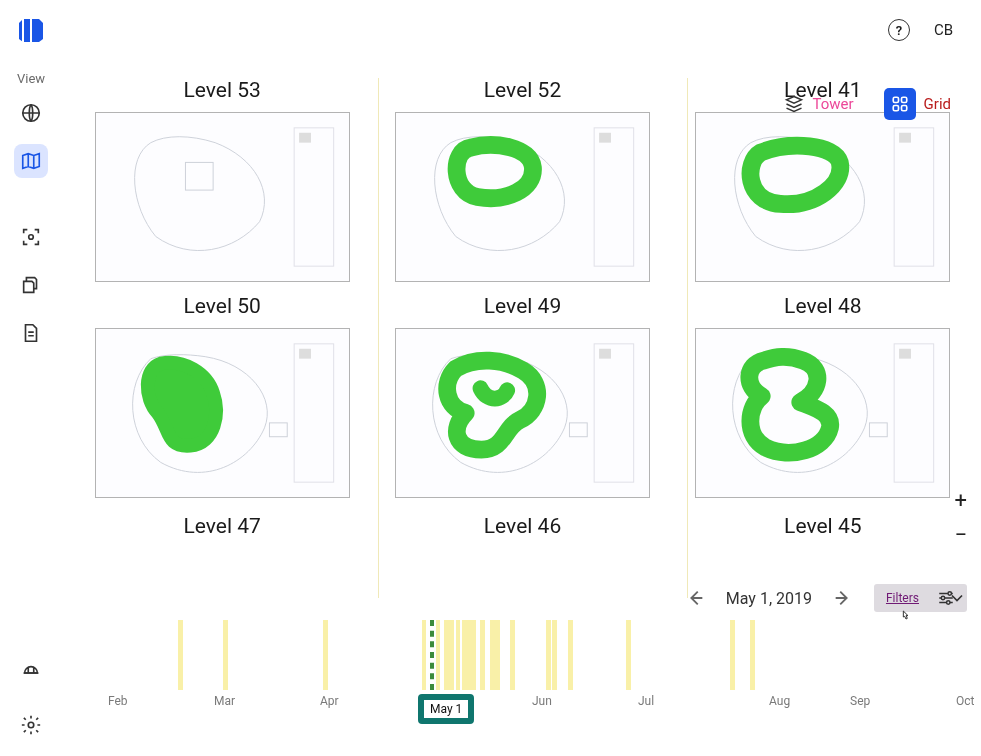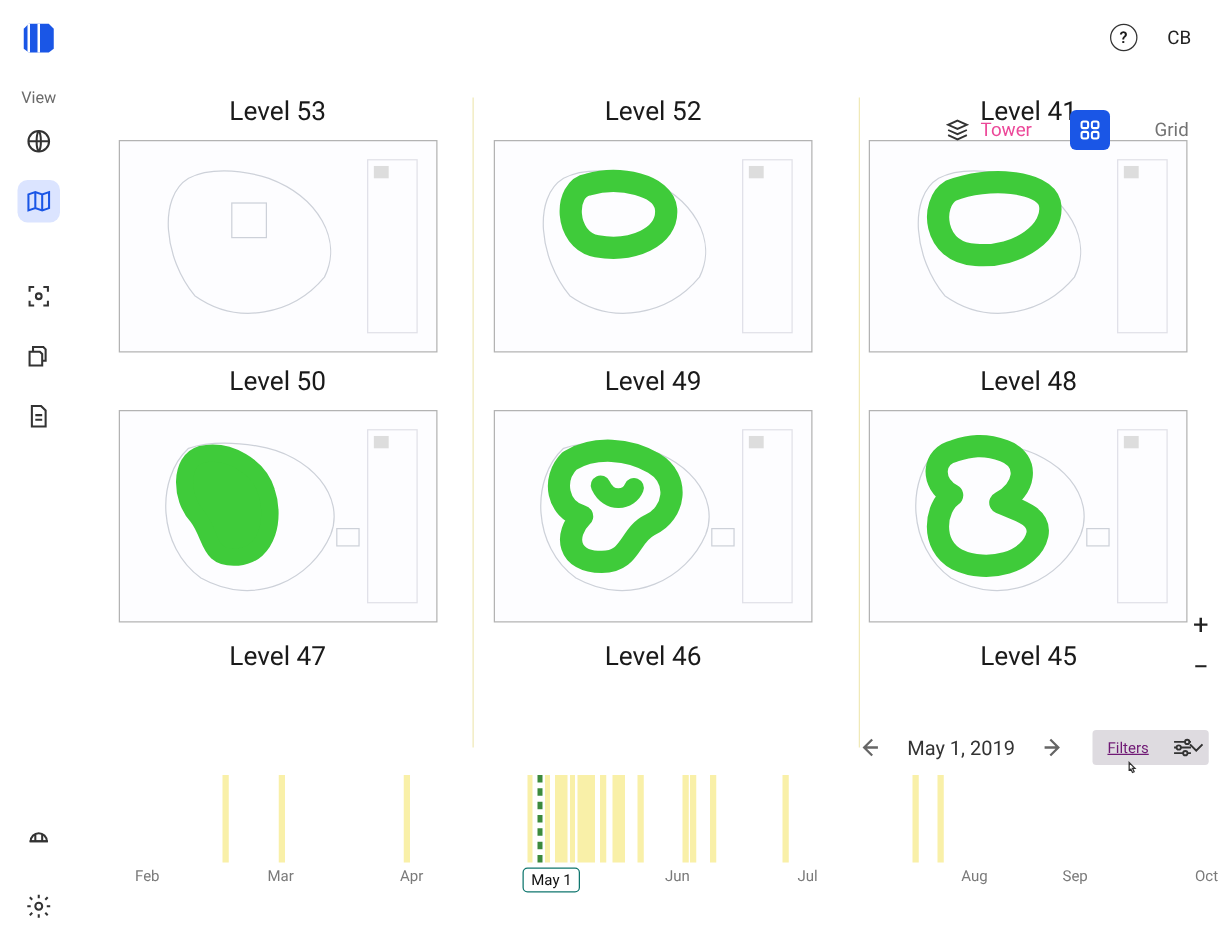--- a/index.html
+++ b/index.html
@@ -113,21 +113,21 @@
     }
     .grid-icon-box {
       background: #1a56e6;
       border-radius: 5px;
       width: 32px;
       height: 32px;
       display: flex;
       align-items: center;
       justify-content: center;
     }
-    .grid-text { color: #737373; font-size: 15px; margin-left: 28px; }
+    .grid-text { color: #b91c1c; font-size: 15px; }
 
     
     .main {
       position: absolute;
       left: 78px;
       top: 78px;
       right: 14px;
       height: 520px;
     }
     .grid-area {
@@ -268,21 +268,21 @@
       margin-top: 4px;
     }
     .tl-month {
       position: absolute;
       top: 0;
     }
     .tl-current {
       position: absolute;
       top: 0;
       left: 340px;
-      border: 1px solid #0f766e;
+      border: 6px solid #0f766e;
       border-radius: 4px;
       padding: 2px 6px;
       font-size: 12px;
       color: #111;
       background: #fff;
     }
 
   </style>
 </head>
 <body>

